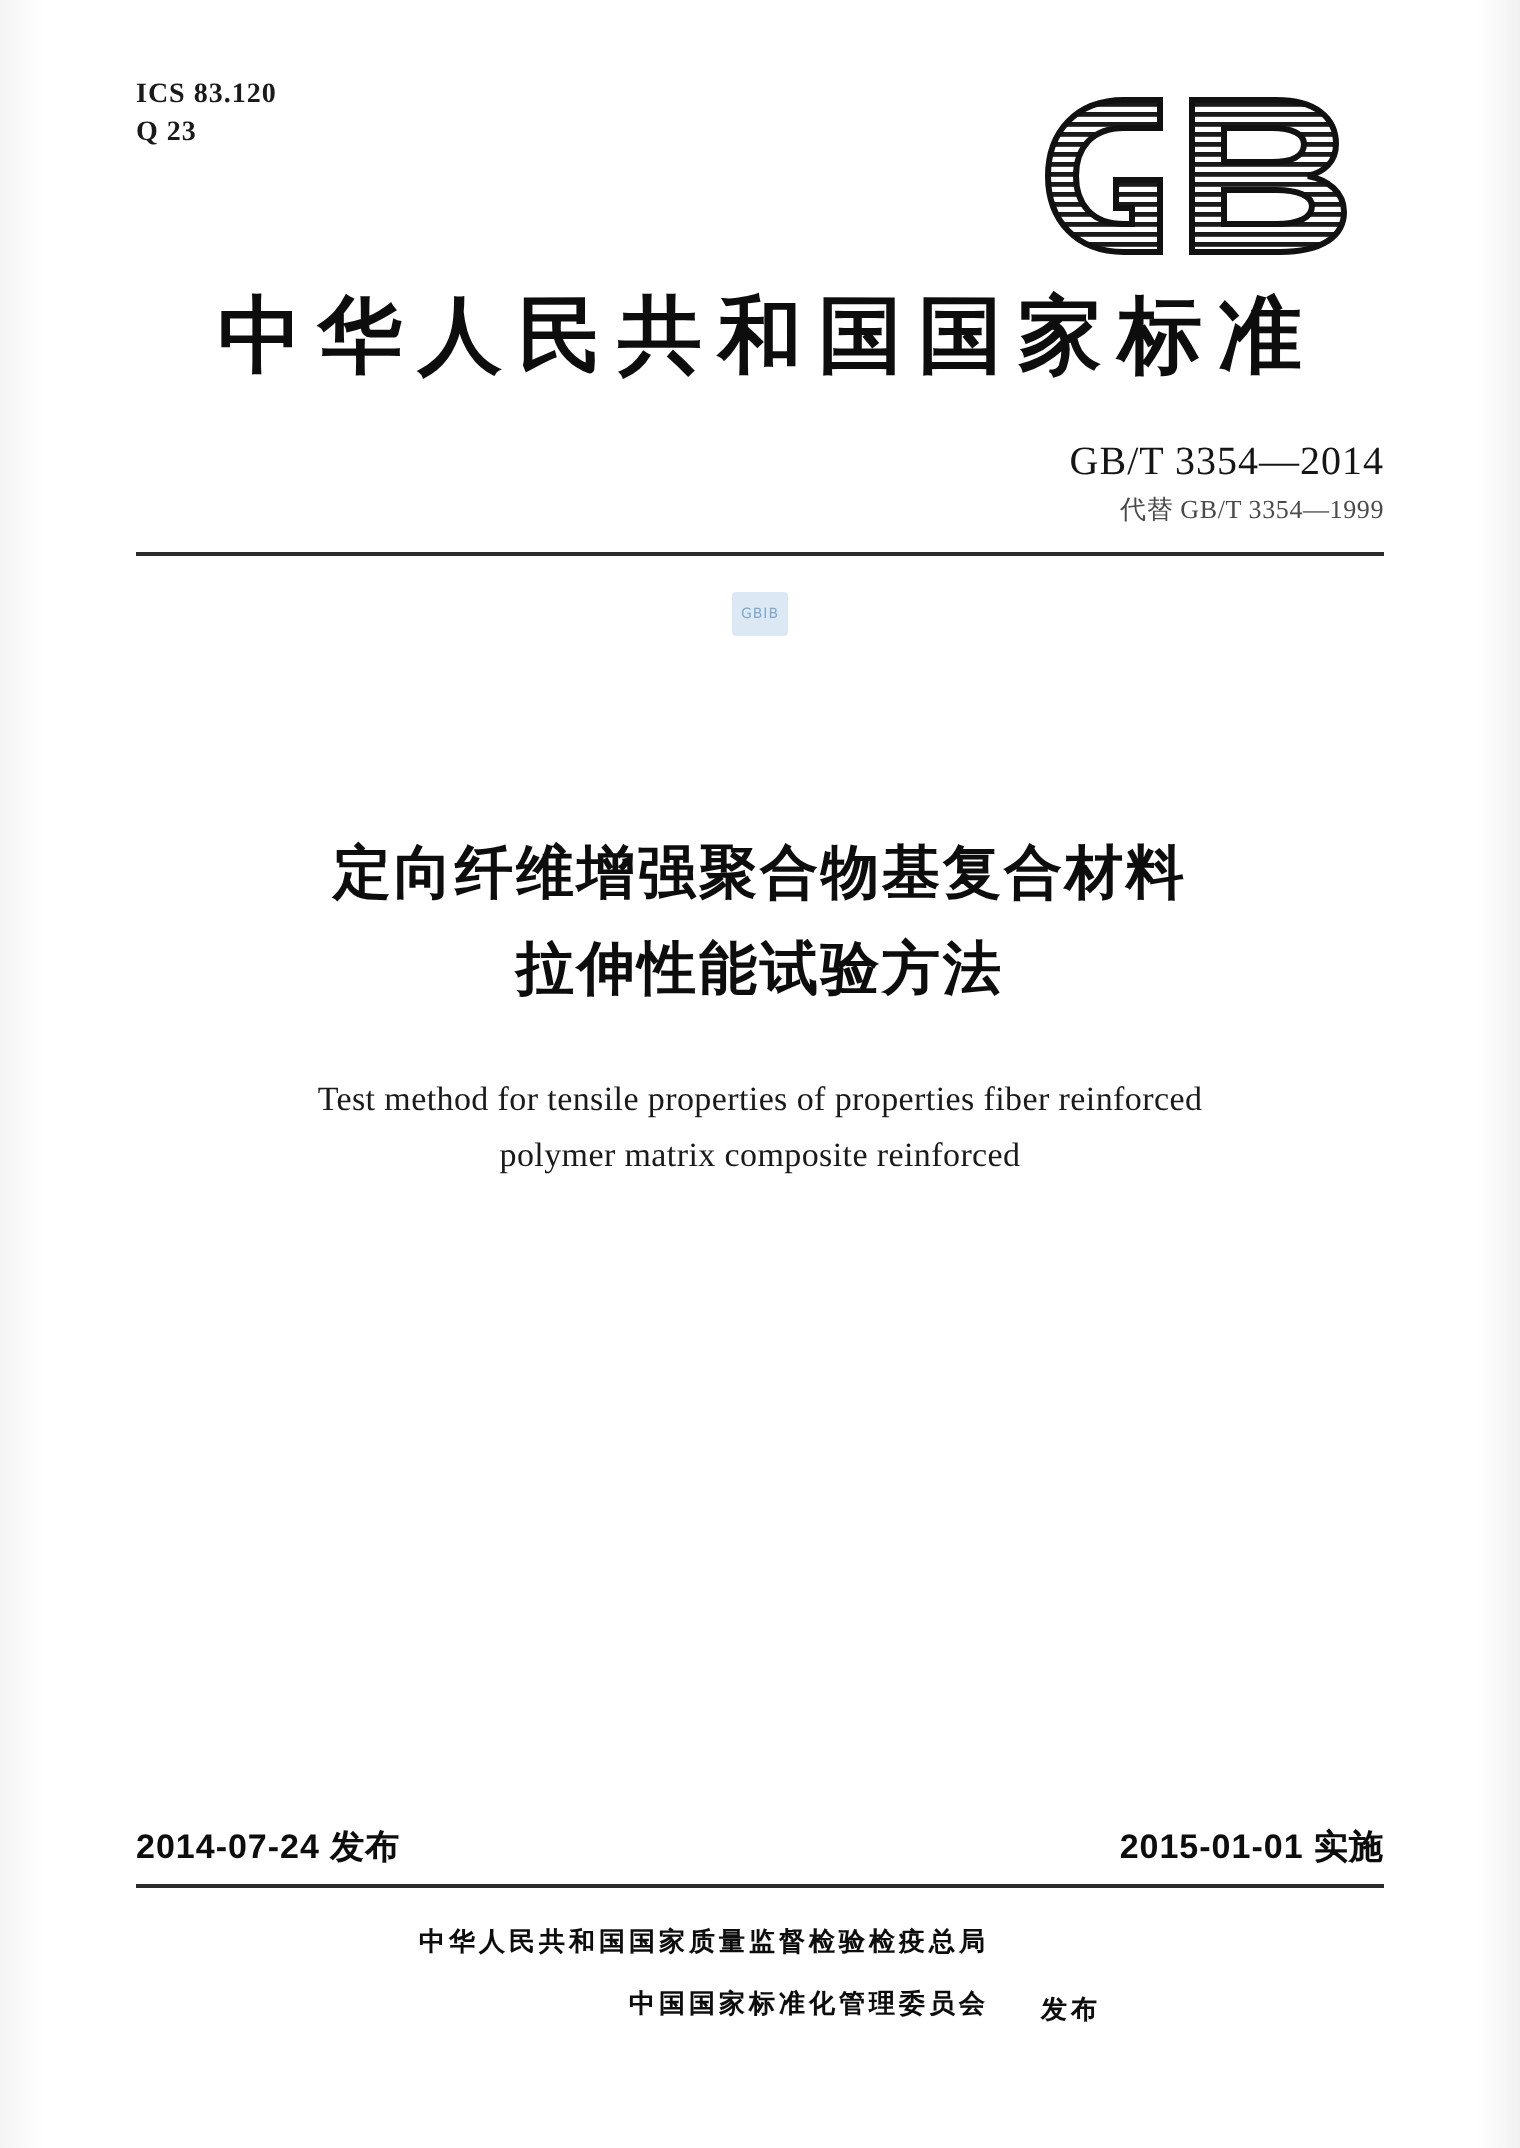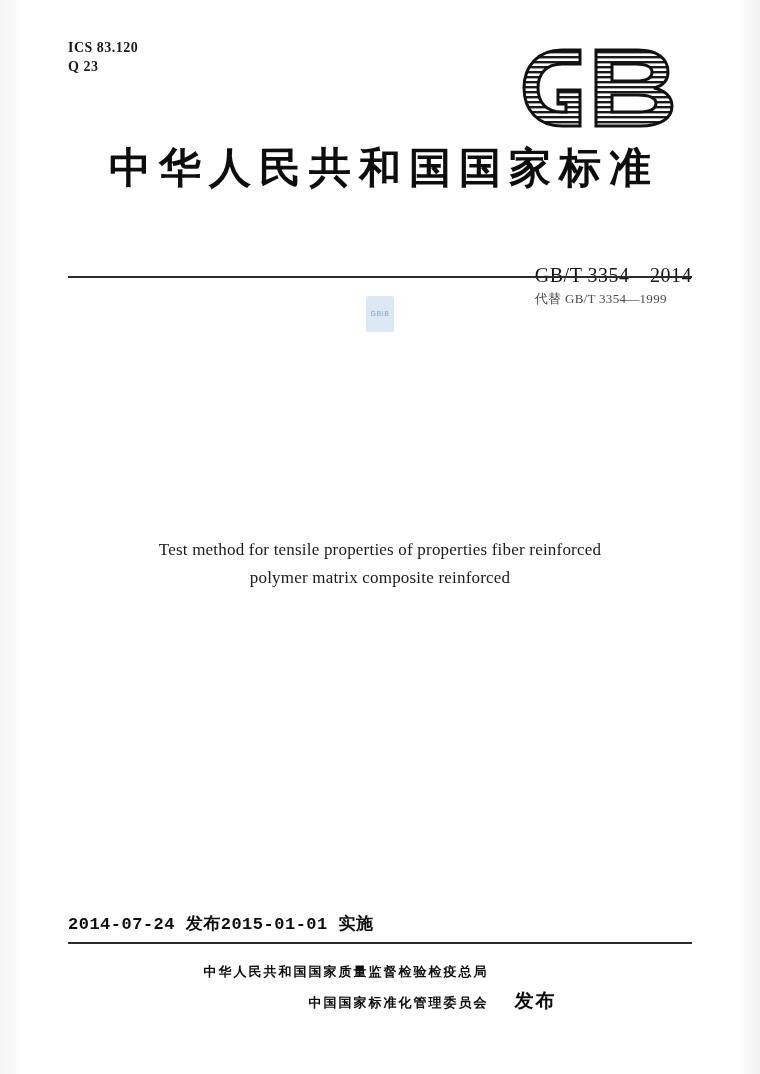--- a/index.html
+++ b/index.html
@@ -63,22 +63,22 @@
     letter-spacing: 8px;
     color: #0d0d0d;
     text-indent: 8px;
   }
 
   
   .std-no {
     position: absolute;
     right: 68px;
     top: 220px;
+    text-align: right;
     color: #151515;
-    margin-top: 44px;
   }
   .std-no .main {
     font-family: "Liberation Serif", serif;
     font-size: 20px;
     letter-spacing: 0.5px;
     white-space: nowrap;
   }
   .std-no .sub {
     font-family: "Liberation Serif", serif;
     font-size: 13px;
@@ -98,21 +98,21 @@
     background: #2b2b2b;
   }
 
   
   .mini-mark {
     position: absolute;
     left: 50%;
     top: 296px;
     transform: translateX(-50%);
     width: 28px;
-    height: 36px;
+    height: 22px;
     background: #dce8f3;
     border-radius: 2px;
     display: flex;
     align-items: center;
     justify-content: center;
     font-family: "DejaVu Sans", sans-serif;
     font-size: 7px;
     color: #7fa8cc;
     letter-spacing: 0.5px;
   }
@@ -147,23 +147,23 @@
     letter-spacing: 0.2px;
   }
 
   
   .dates {
     position: absolute;
     left: 68px;
     top: 912px;
     width: 624px;
     display: flex;
-    justify-content: flex-start;
+    justify-content: space-between;
     align-items: baseline;
-    font-family: Liberation Mono, monospace;
+    font-family: Liberation Sans, sans-serif;
     font-size: 17px;
     font-weight: 700;
     color: #0d0d0d;
   }
   .dates .date-text { white-space: nowrap; letter-spacing: 0.5px; }
 
   .rule2 {
     position: absolute;
     left: 68px;
     top: 942px;
@@ -186,21 +186,21 @@
     font-family: "DejaVu Sans", "Liberation Sans", sans-serif;
     font-size: 13px;
     font-weight: 700;
     color: #0d0d0d;
     line-height: 31px;
     text-align: right;
     letter-spacing: 2px;
   }
   .issue-verb {
     font-family: "DejaVu Sans", "Liberation Sans", sans-serif;
-    font-size: 19px;
+    font-size: 13px;
     font-weight: 700;
     color: #0d0d0d;
     letter-spacing: 2px;
     margin-left: 26px;
     align-self: flex-end;
     padding-bottom: 4px;
   }
 </style>
 </head>
 <body>
@@ -269,20 +269,24 @@
 
     <div class="std-no">
       <div class="main">GB/T 3354—2014</div>
       <div class="sub">代替 GB/T 3354—1999</div>
     </div>
 
     <div class="rule"></div>
 
     <div class="mini-mark">GBIB</div>
 
+    <div class="doc-title">
+      <div class="line1">定向纤维增强聚合物基复合材料</div>
+      <div class="line2">拉伸性能试验方法</div>
+    </div>
 
     <div class="doc-title-en">
       <div>Test method for tensile properties of properties fiber reinforced</div>
       <div>polymer matrix composite reinforced</div>
     </div>
 
     <div class="dates">
       <div class="date-text">2014-07-24 发布</div>
       <div class="date-text">2015-01-01 实施</div>
     </div>

